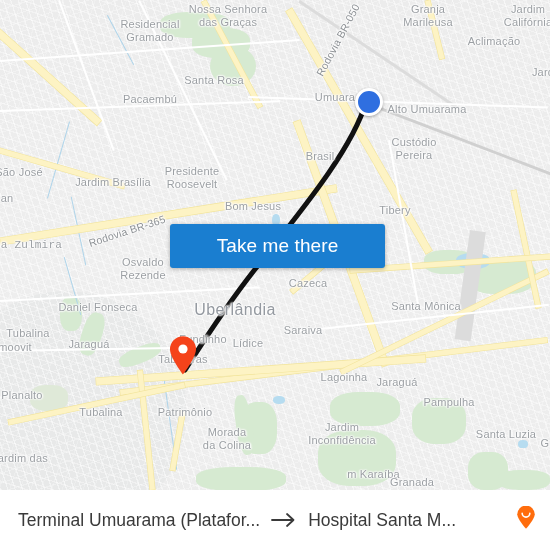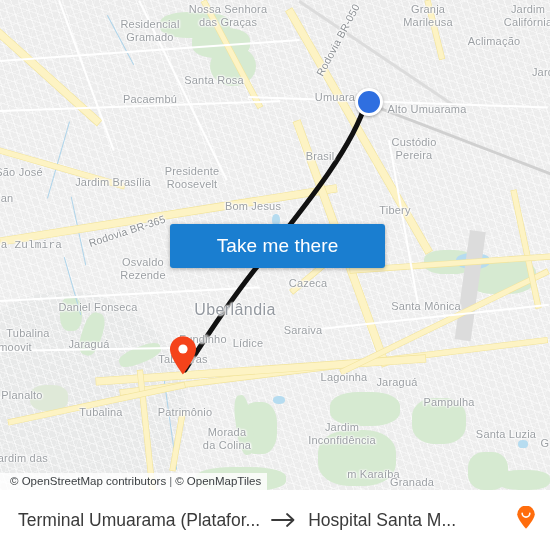--- a/index.html
+++ b/index.html
@@ -230,23 +230,20 @@
       <svg viewBox="0 0 30 40" width="30" height="40">
         <path d="M15 39.5 C15 39.5 2 22.5 2 14.2 A13 13 0 0 1 28 14.2 C28 22.5 15 39.5 15 39.5 Z" fill="#f5431b"></path>
         <circle cx="15" cy="14" r="4.6" fill="#ffffff"></circle>
       </svg>
     </div>
 
     <button id="cta">
       <span>Take me there</span>
     </button>
 
-    <div id="attribution">
-      <span>© OpenStreetMap contributors</span><span class="attr-sep">|</span><span>© OpenMapTiles</span>
-    </div>
   </div>
 
   <div id="footer">
     <div id="footer-route">
       <span id="origin-name" class="endpoint">Terminal Umuarama (Platafor...</span>
       <span class="arrow-icon">
         <svg viewBox="0 0 26 16" width="26" height="16" aria-hidden="true">
           <path d="M1 8 H22 M16 2 L22.5 8 L16 14" stroke="#3a3a3a" stroke-width="1.8" fill="none" stroke-linecap="round" stroke-linejoin="round"></path>
         </svg>
       </span>

